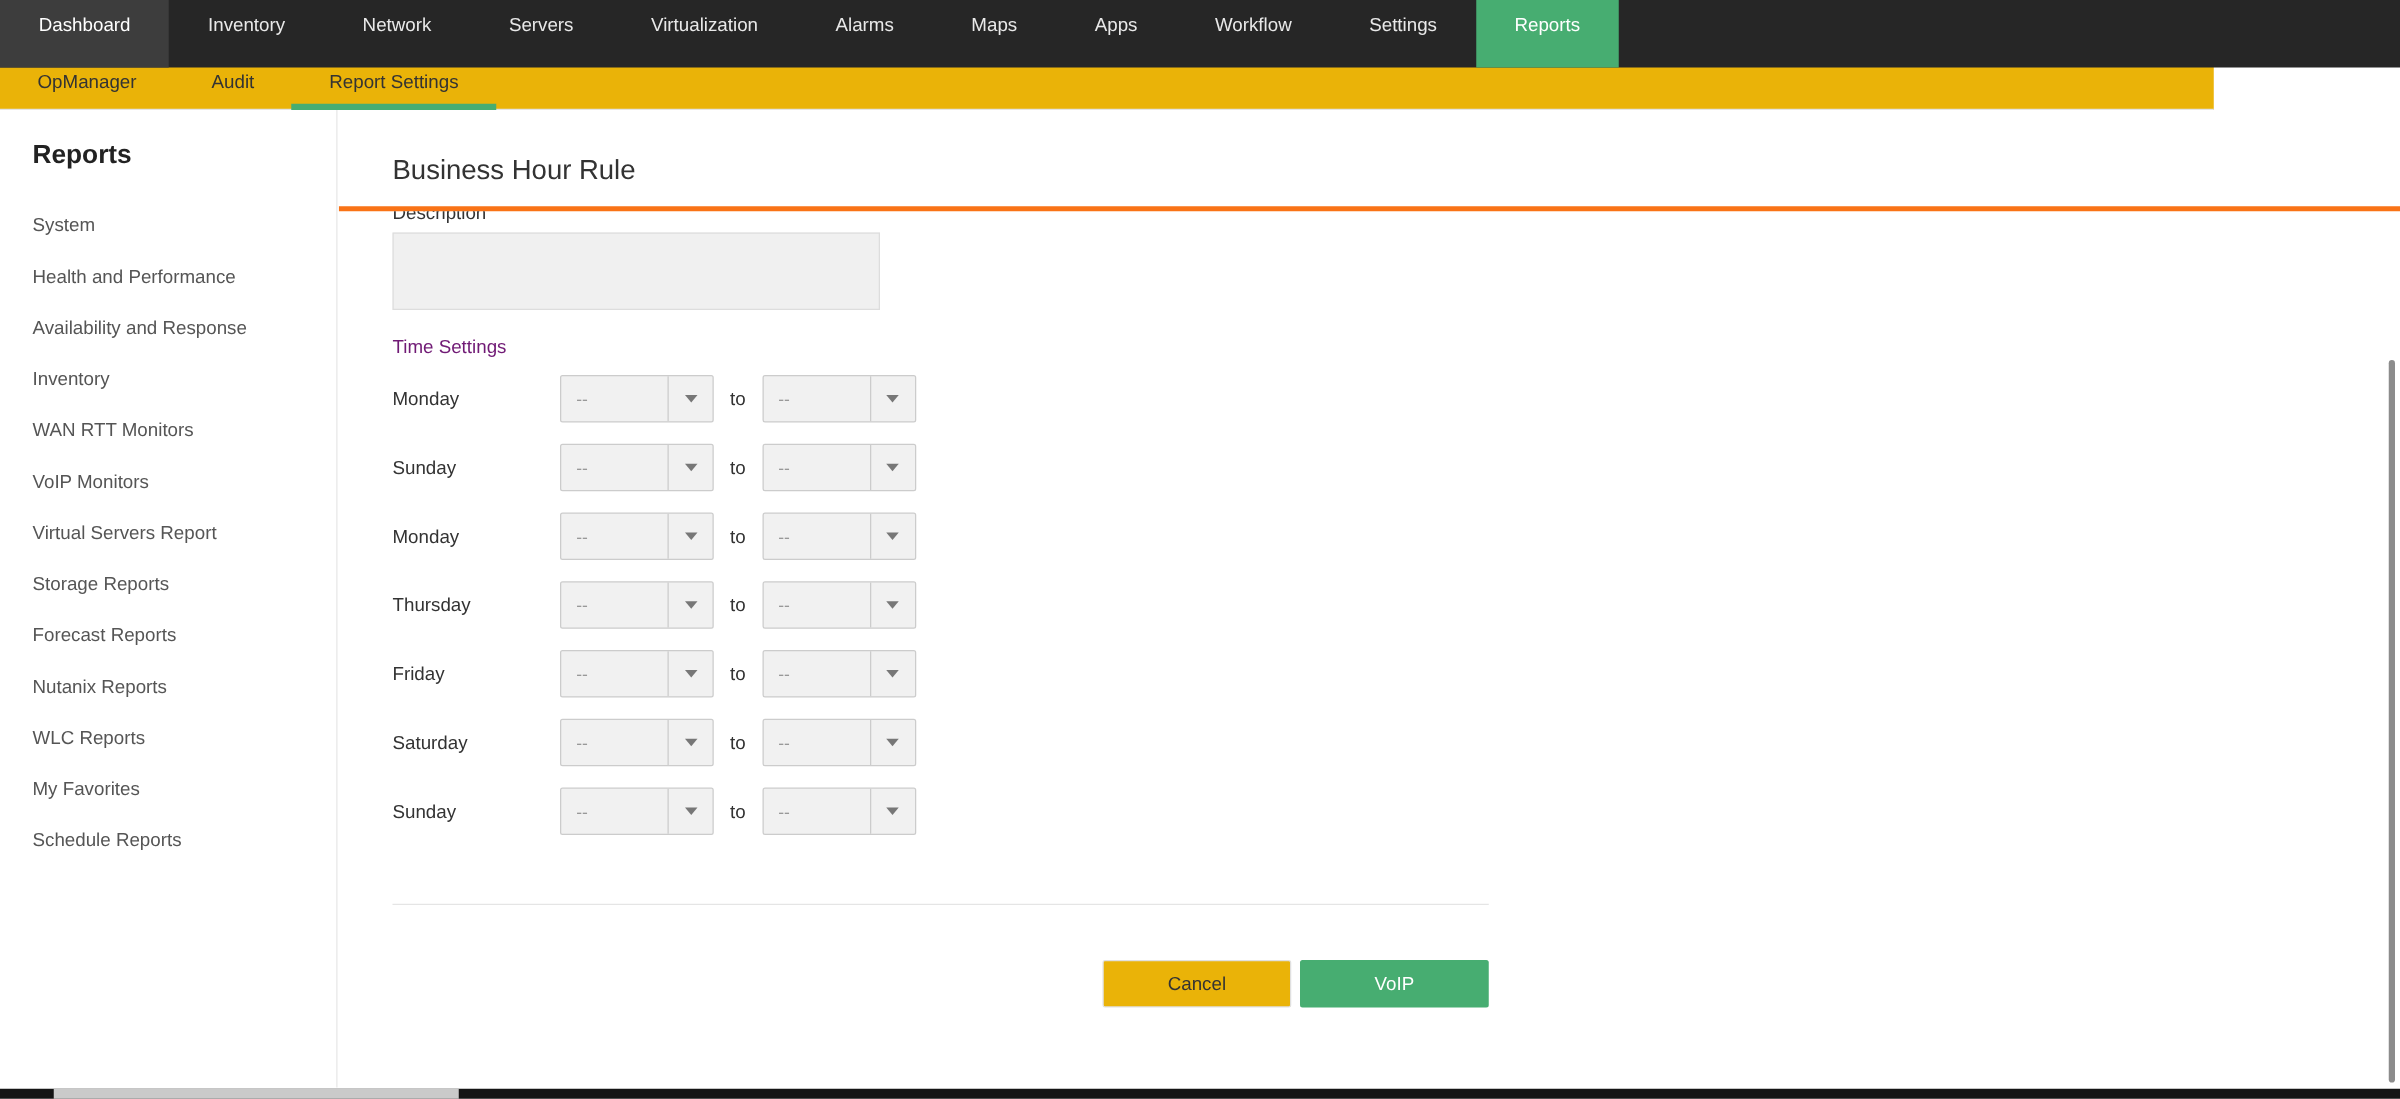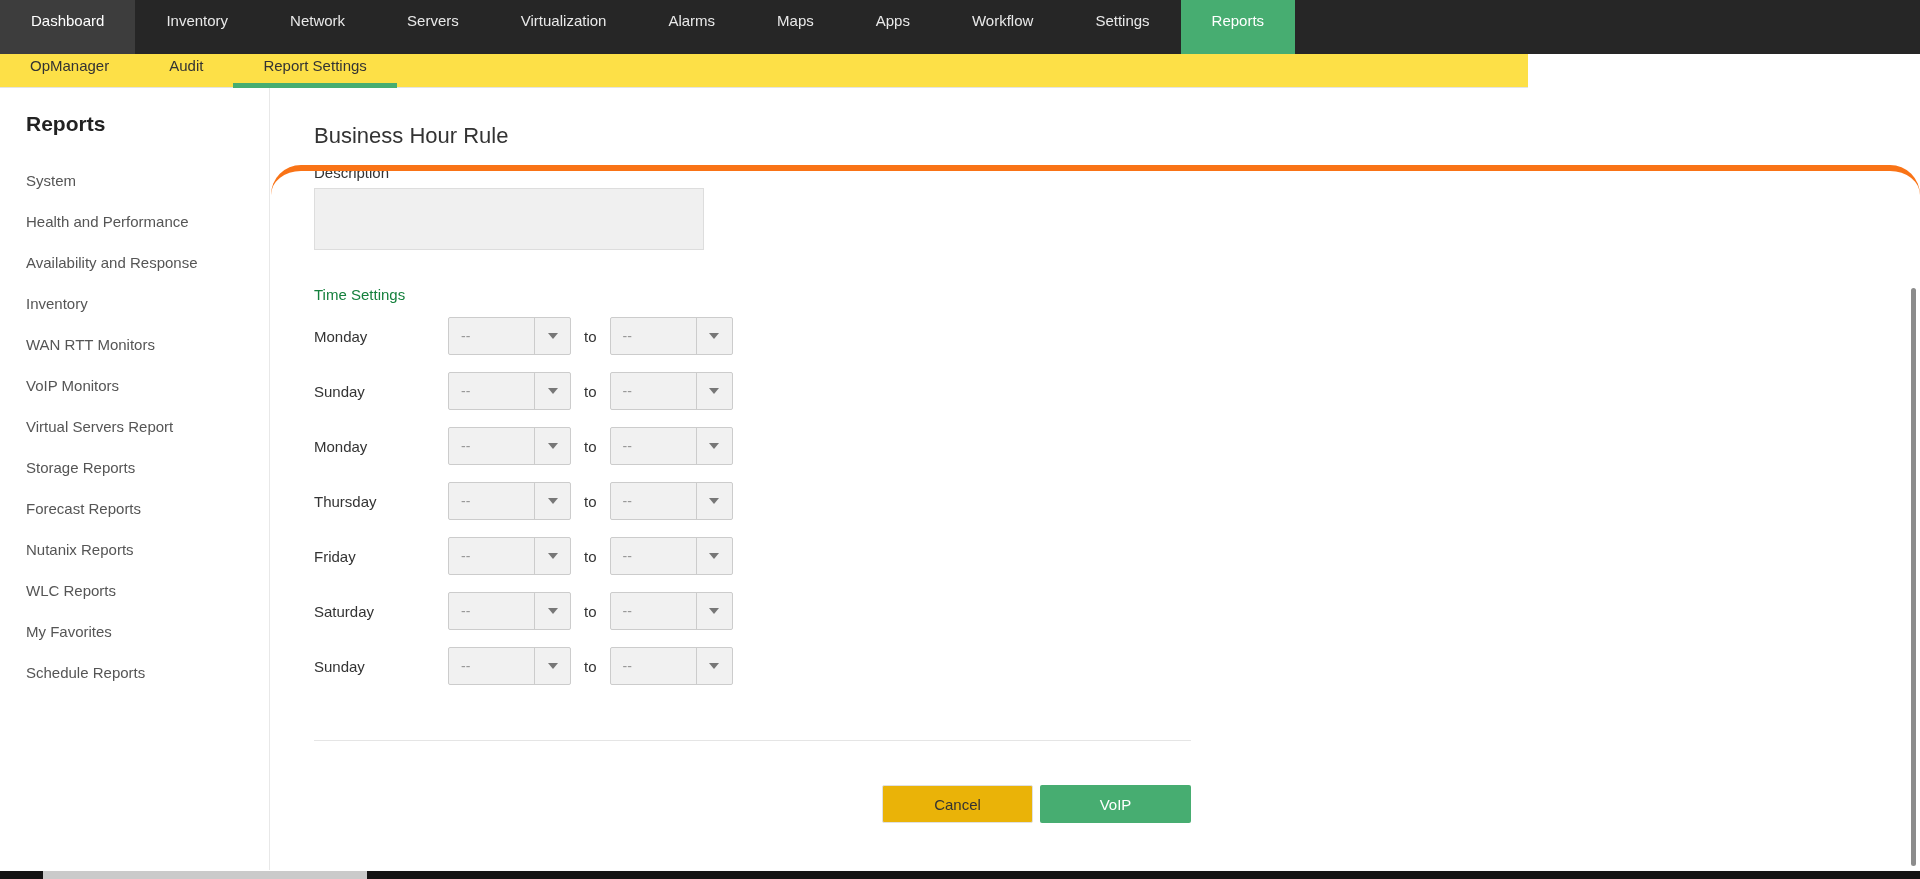--- a/index.html
+++ b/index.html
@@ -10,47 +10,47 @@
   .topnav { position:absolute; top:0; left:0; width:1920px; height:54px;
     background:#262626; display:flex; align-items:stretch; z-index:5; }
   .nav-item { padding:0 31px; line-height:42px; font-size:15px; color:#e9e9e9;
     cursor:pointer; white-space:nowrap; }
   .nav-item.highlighted { background:#3d3d3d; color:#fff; }
   .nav-item.active { background:var(--accent-green,#47ad71); color:#fff; }
   .kebab { position:absolute; right:127px; top:0; height:42px; line-height:42px;
     color:#fff; font-size:17px; cursor:pointer; }
 
   
-  .subnav { position:absolute; top:45px; left:0; width:1528px; height:43px;
-    background:#fde047; border-bottom:1px solid #e4e4e4; display:flex; z-index:4; }
+  .subnav { position:absolute; top:45px; left:0; width:1771px; height:43px;
+    background:#eab308; border-bottom:1px solid #e4e4e4; display:flex; z-index:4; }
   .subnav-item { position:relative; padding:0 30px; line-height:42px;
     font-size:15px; color:#333; cursor:pointer; white-space:nowrap; }
   .subnav-item.active::after { content:""; position:absolute; left:0; right:0;
     bottom:-1px; height:5px; background:var(--accent-green,#47ad71); }
 
   
   .sidebar { position:absolute; top:86px; left:0; width:270px; bottom:9px;
     background:#fff; border-right:1px solid #e8e8e8; padding:26px 0 0 26px; }
   .sidebar-title { font-size:21px; font-weight:bold; color:#222; margin-bottom:36px; }
   .sidebar-item { font-size:15px; color:#555; margin-bottom:23px; cursor:pointer;
     line-height:18px; }
 
   
   .main { position:absolute; left:271px; top:86px; right:0; bottom:9px;
     background:#fff; overflow:hidden; }
   .main-header { height:79px; padding:37px 0 0 43px; }
   .page-title { font-size:22px; color:#333; }
-  .form-area { border-top:6px solid #f97316; height:calc(100% - 79px);
-    padding-left:43px; overflow:hidden;border-radius:30px; }
+  .form-area { border-top:4px solid #f97316; height:calc(100% - 79px);
+    padding-left:43px; overflow:hidden; }
   .field-label { font-size:15px; color:#333; line-height:18px; }
   .clipped { margin-top:-7px; }
   .description-box { display:block; margin-top:6px; width:390px; height:62px;
     background:#f0f0f0; border:1px solid #ddd; resize:none; outline:none;
     font-family:"Liberation Sans", sans-serif; font-size:14px; color:#444; }
-  .time-settings-label { margin-top:36px; font-size:15px; color:#15803d; }
+  .time-settings-label { margin-top:21px; font-size:15px; color:#701a75; }
   .day-rows { margin-top:14px; }
   .day-row { display:flex; align-items:center; height:38px; margin-bottom:17px; }
   .day-label { width:134px; font-size:15px; color:#333; }
   .select { width:123px; height:38px; background:#f1f1f1; border:1px solid #ccc;
     border-radius:2px; display:flex; align-items:center; cursor:pointer; }
   .sel-text { flex:1; padding-left:12px; font-size:14px; color:#999; }
   .sel-arrow-cell { width:36px; height:100%; border-left:1px solid #ccc;
     display:flex; align-items:center; justify-content:center; }
   .sel-arrow { width:0; height:0; border-left:5px solid transparent;
     border-right:5px solid transparent; border-top:6px solid #777; }

